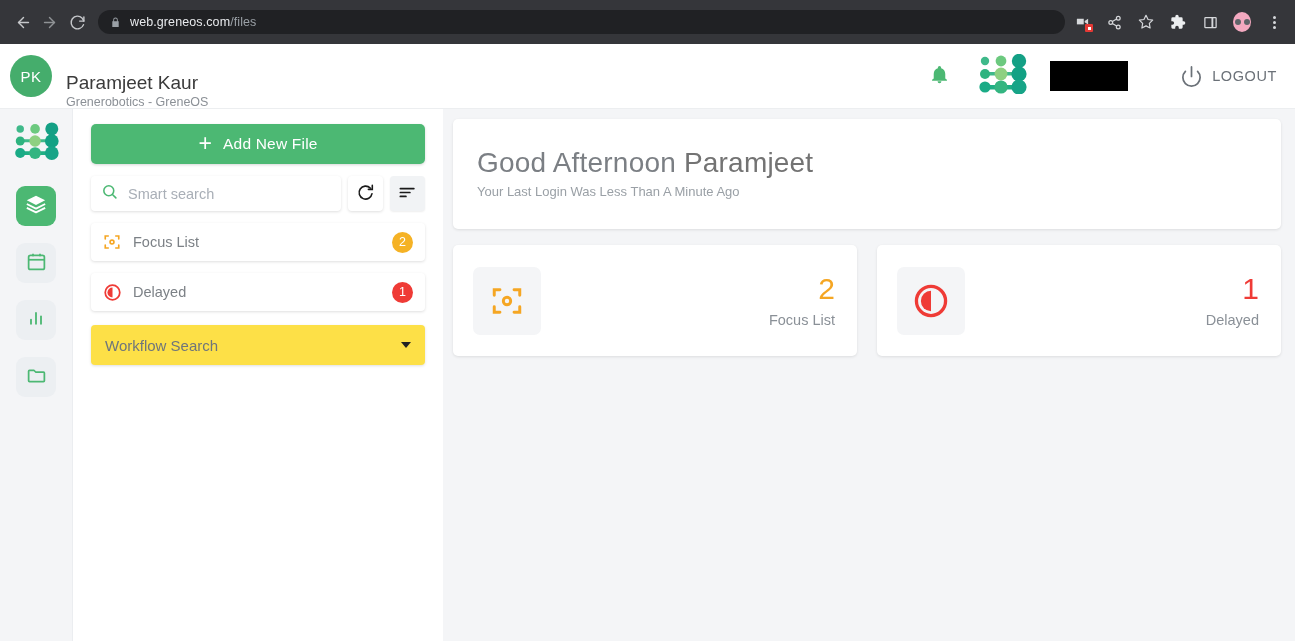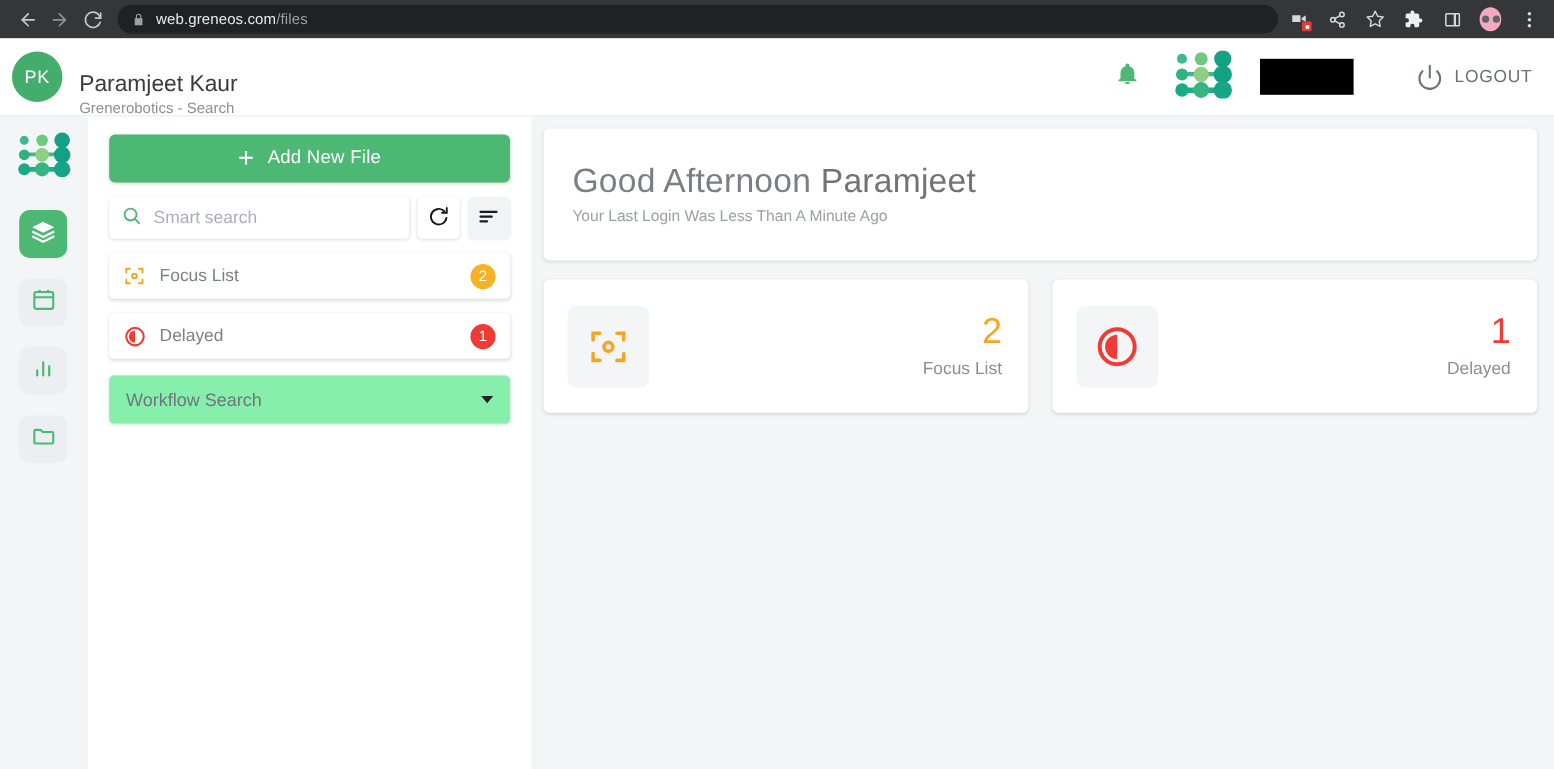--- a/index.html
+++ b/index.html
@@ -5,21 +5,21 @@
   * { box-sizing: border-box; margin: 0; padding: 0; }
   html, body {
     width: 1295px; height: 641px;
     font-family: "Liberation Sans", sans-serif;
     background: #f4f5f7;
     overflow: hidden;
   }
 
   
   .browser-bar {
-    height: 32px; width: 100%;
+    height: 44px; width: 100%;
     background: #35363a;
     display: flex; align-items: center;
     padding: 0 10px;
     position: relative;
   }
   .nav-btn {
     width: 26px; height: 26px;
     display: flex; align-items: center; justify-content: center;
     color: #c6c8cb;
     flex: none;
@@ -206,21 +206,21 @@
   .badge {
     margin-left: auto;
     width: 21px; height: 21px; border-radius: 50%;
     color: #fff; font-size: 12.5px;
     display: flex; align-items: center; justify-content: center;
   }
   .badge.amber { background: #f5b225; }
   .badge.red { background: #ef3b36; }
   .dropdown {
     height: 40px; width: 100%;
-    background: #86efac;
+    background: #fde047;
     border-radius: 4px;
     box-shadow: 0 1px 3px rgba(0,0,0,.13);
     display: flex; align-items: center;
     padding: 0 14px;
     margin-top: 14px;
     cursor: pointer;
     text-align: center;
   }
   .dropdown .lbl { font-size: 15px; color: #6f757b; }
   .caret {
@@ -351,21 +351,21 @@
           <i></i>
         </span>
     </div>
   </div>
 </div>
 
 <div class="app-header">
   <div class="avatar-circle">PK</div>
   <div class="user-block">
     <div class="user-name">Paramjeet Kaur</div>
-    <div class="user-org">Grenerobotics - Search</div>
+    <div class="user-org">Grenerobotics - GreneOS</div>
   </div>
 
   <div class="header-right">
     <span class="bell">
       <svg width="21" height="21" viewBox="0 0 24 24" fill="#4cb873">
           <path d="M12 22a2.2 2.2 0 0 0 2.2-2.2H9.8A2.2 2.2 0 0 0 12 22zm6.6-5.5v-5.1c0-3.2-1.8-5.8-4.7-6.5v-.7a1.9 1.9 0 1 0-3.8 0v.7c-2.9.7-4.7 3.3-4.7 6.5v5.1L3.5 18v1h17v-1l-1.9-1.5z"></path>
         </svg>
     </span>
 
     <span class="brand-logo">

